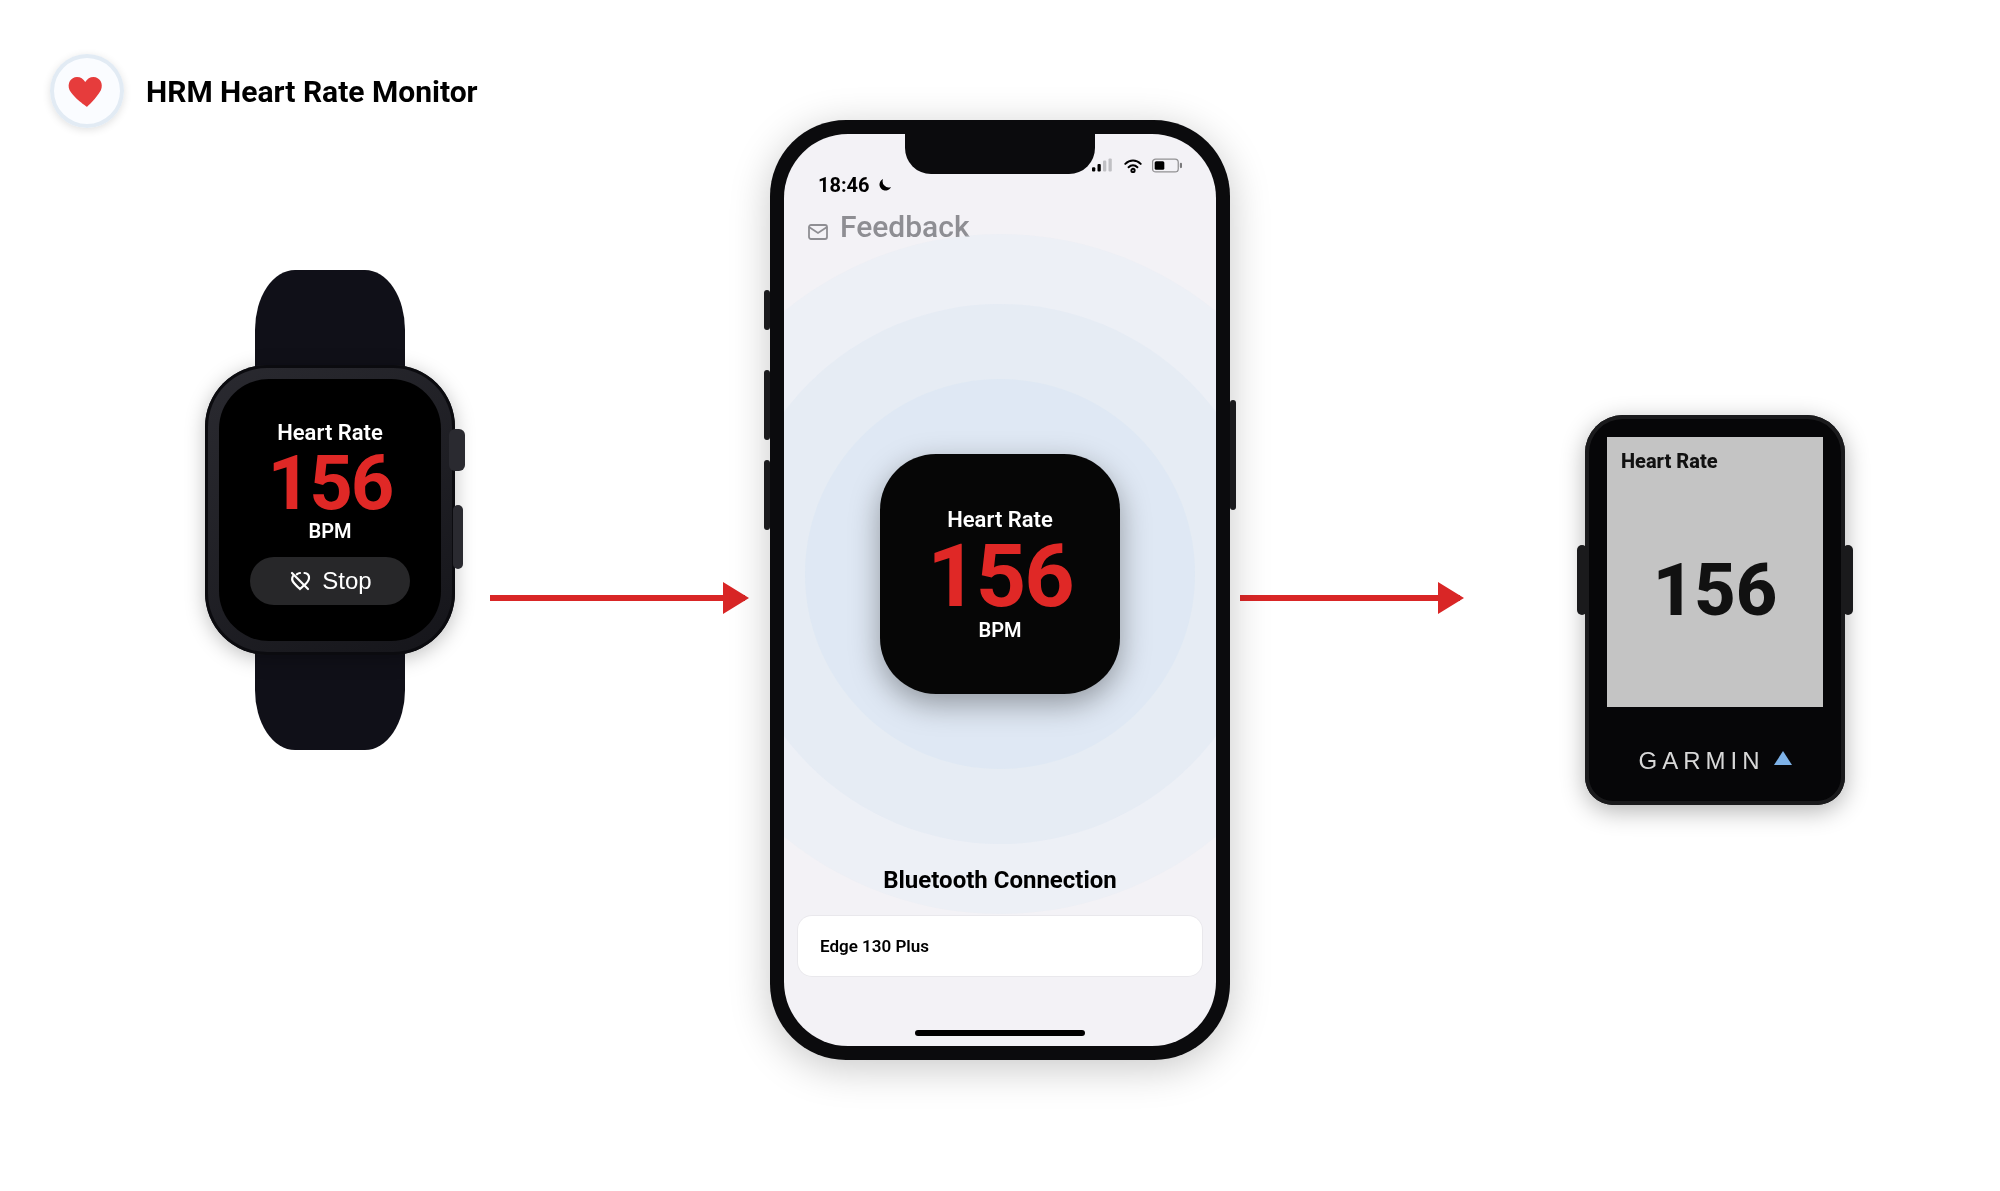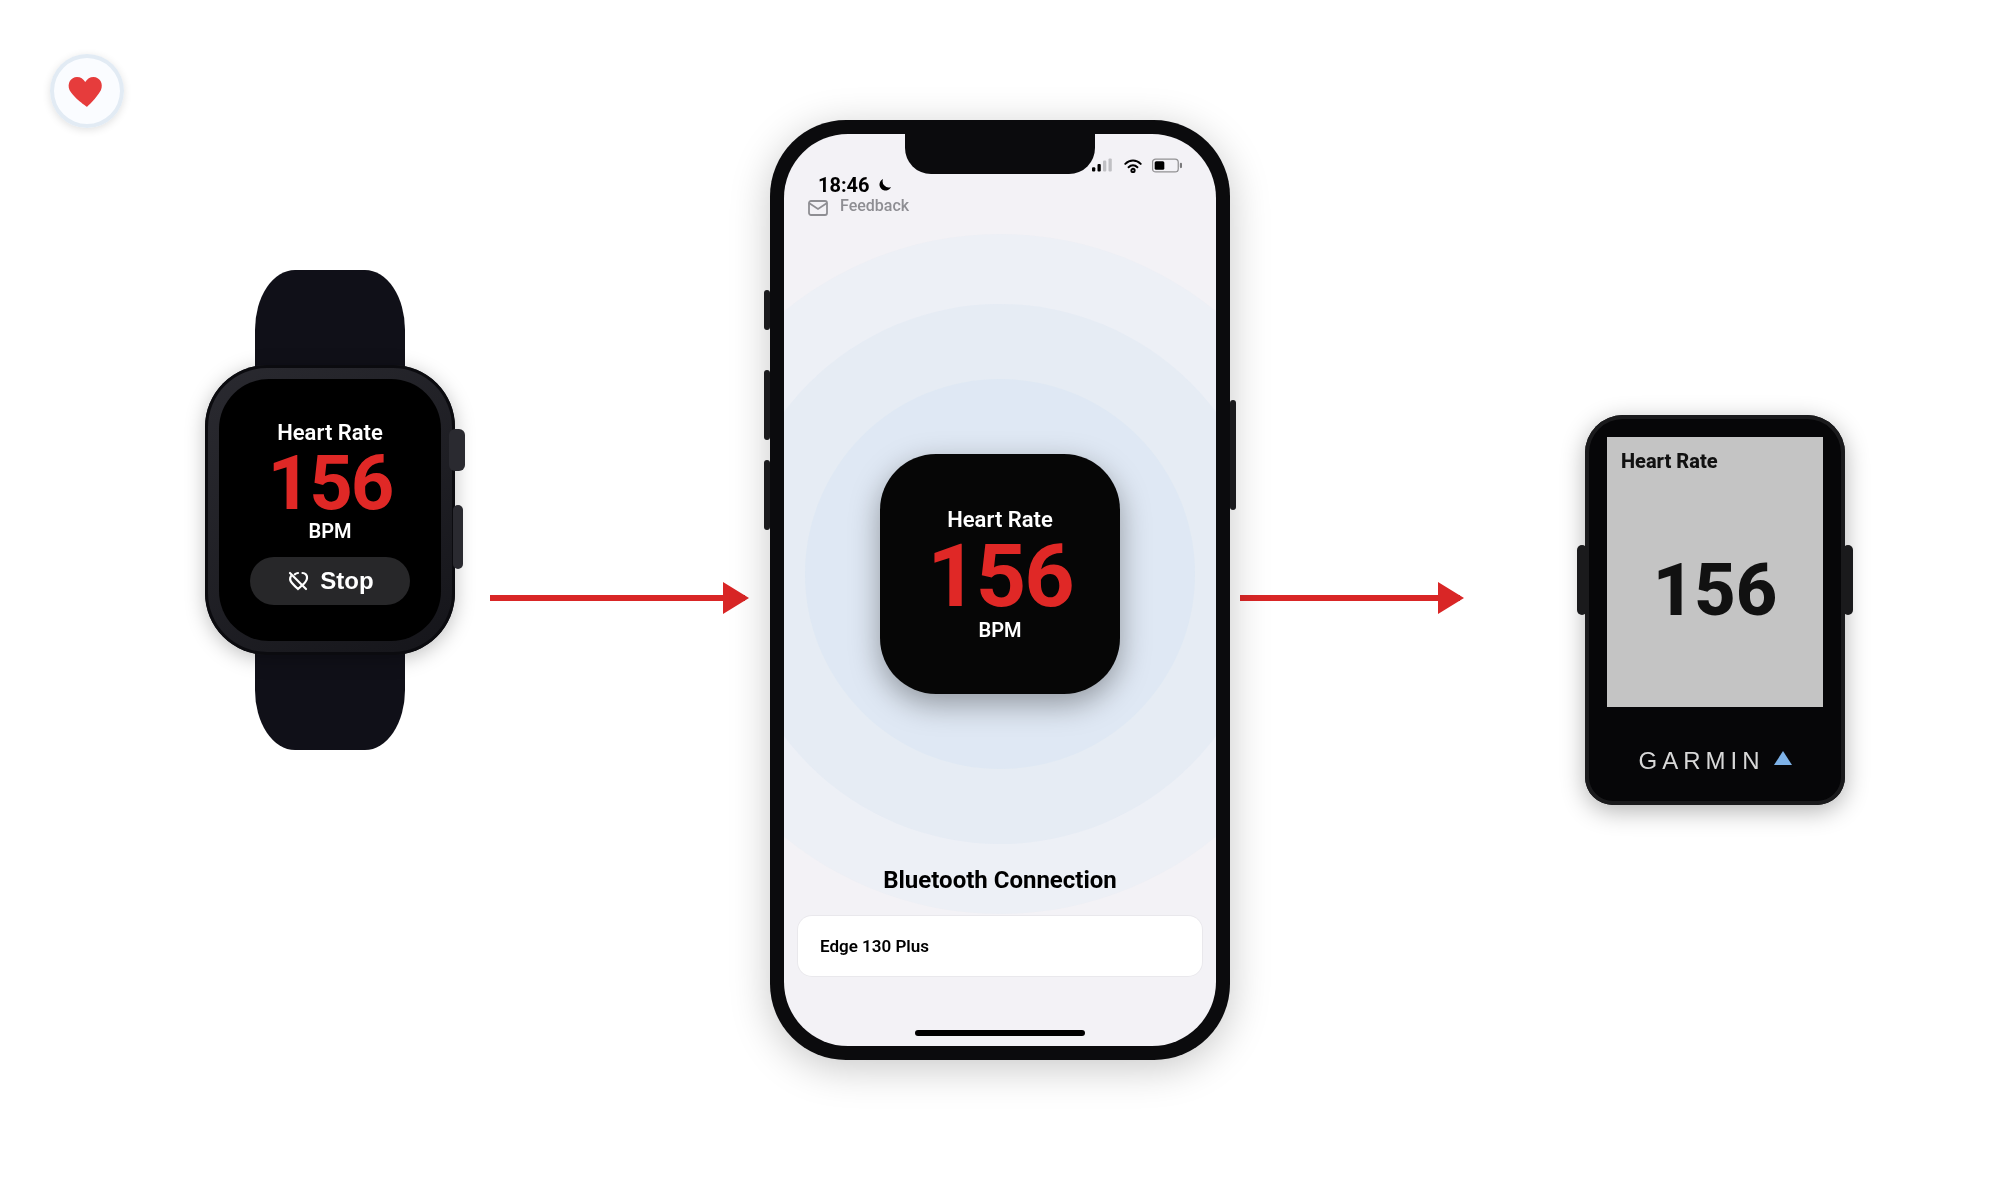--- a/index.html
+++ b/index.html
@@ -95,21 +95,21 @@
   }
   .watch-hr-unit {
     color: #fff; font-size: 20px; font-weight: 600; margin-top: -2px;
   }
   .watch-stop {
     margin-top: 14px;
     height: 48px; width: 160px;
     border-radius: 28px;
     background: #272729;
     color: #fff;
-    font-size: 24px; font-weight: 700;
+    font-size: 24px; font-weight: 400;
     display: flex; align-items: center; justify-content: center; gap: 10px;
     border: none;
   }
   .watch-stop svg { width: 24px; height: 24px; }
 
   
   .arrow {
     position: absolute;
     top: 480px;
     height: 6px;
@@ -170,25 +170,25 @@
     display: flex; justify-content: space-between; align-items: center;
   }
   .sb-left { display:flex; align-items:center; gap:6px;margin-top:40px; }
   .sb-right { display:flex; align-items:center; gap:8px; }
   .sb-right svg { display:block; }
 
   .phone-nav {
     position: absolute;
     top: 62px; left: 0; right: 0;
     height: 48px;
-    display: flex; align-items: flex-start;
+    display: flex; align-items: flex-end;
     padding: 0 22px;
     gap: 10px;
     color: #8e8e93;
-    font-size: 16px; font-weight: 500;
+    font-size: 30px; font-weight: 500;
   }
 
   .phone-content {
     position: absolute;
     top: 110px; left:0; right:0; bottom: 0;
   }
   .ring {
     position:absolute; border-radius:50%;
     left:50%; top:330px; transform:translate(-50%,-50%);
   }
@@ -277,20 +277,21 @@
 </style>
 </head>
 <body>
 
 <div class="header">
   <div class="app-logo">
     <svg viewBox="0 0 24 24" width="42" height="42">
       <path d="M12 21s-7.5-4.9-10-9.6C.5 7.8 2.7 4 6.3 4c2 0 3.6 1.1 4.7 2.8C12.1 5.1 13.7 4 15.7 4 19.3 4 21.5 7.8 20 11.4 17.5 16.1 12 21 12 21z" fill="#e63c3c"></path>
     </svg>
   </div>
+  <div class="app-title">HRM Heart Rate Monitor</div>
 </div>
 
 <div class="stage">
 
   <div class="watch-wrap">
     <div class="watch-band-top"></div>
     <div class="watch-band-bot"></div>
     <div class="watch-case">
       <div class="watch-crown"></div>
       <div class="watch-btn"></div>

